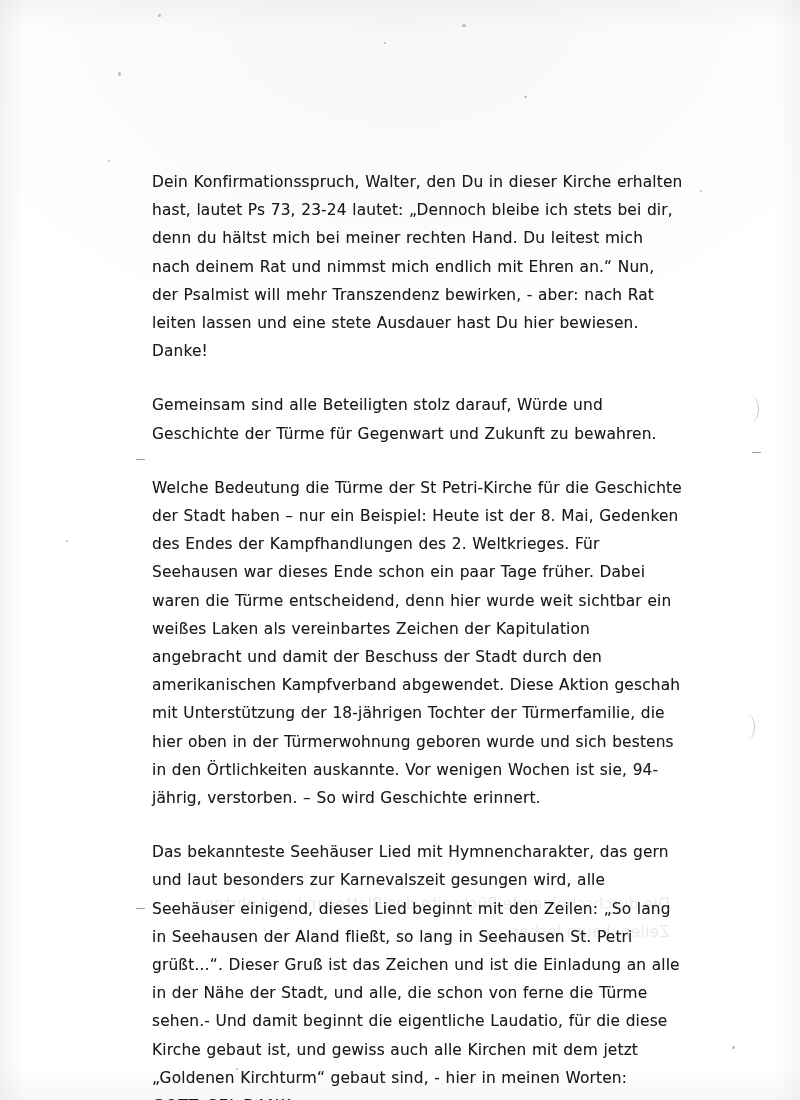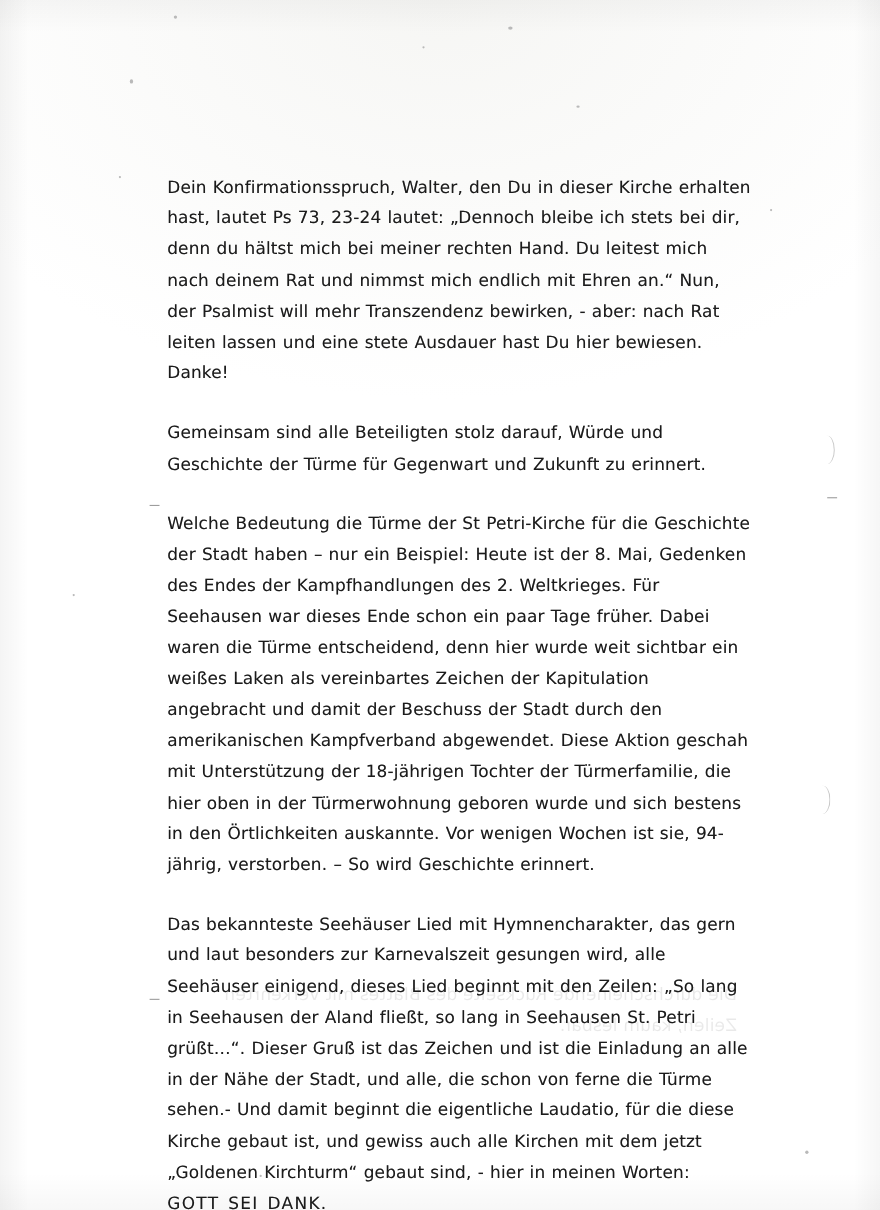--- a/index.html
+++ b/index.html
@@ -60,21 +60,21 @@
     width: 533px;
     color: #1b1b1b;
     font-size: 15.4px;
     line-height: 28.2px;
     letter-spacing: 0.15px;
     text-align: left;
     word-spacing: 0.5px;
   }
 
   .para {
-    margin: 0 0 26px 0;
+    margin: 12px 0 26px 0;
     text-shadow: 0 0 0.6px rgba(0,0,0,0.35);
   }
   .para:last-child { margin-bottom: 0; }
 
   .closing-line {
     display: block;
     letter-spacing: 1.2px;
     word-spacing: 2px;
   }
 
@@ -125,20 +125,20 @@
   <div class="speck" style="left:118px; top:72px; width:3px; height:4px;"></div>
   <div class="speck" style="left:524px; top:96px; width:3px; height:2px;"></div>
   <div class="speck" style="left:108px; top:160px; width:2px; height:2px;"></div>
   <div class="speck" style="left:700px; top:190px; width:2px; height:2px;"></div>
   <div class="speck" style="left:66px; top:540px; width:2px; height:2px;"></div>
   <div class="speck" style="left:732px; top:1046px; width:3px; height:3px;"></div>
   <div class="speck" style="left:236px; top:1068px; width:2px; height:2px;"></div>
 
   <div class="text-body">
     <p class="para">Dein Konfirmationsspruch, Walter, den Du in dieser Kirche erhalten hast, lautet Ps 73, 23-24 lautet: „Dennoch bleibe ich stets bei dir, denn du hältst mich bei meiner rechten Hand. Du leitest mich nach deinem Rat und nimmst mich endlich mit Ehren an.“ Nun, der Psalmist will mehr Transzendenz bewirken, - aber: nach Rat leiten lassen und eine stete Ausdauer hast Du hier bewiesen. Danke!</p>
-    <p class="para">Gemeinsam sind alle Beteiligten stolz darauf, Würde und Geschichte der Türme für Gegenwart und Zukunft zu erinnert.</p>
+    <p class="para">Gemeinsam sind alle Beteiligten stolz darauf, Würde und Geschichte der Türme für Gegenwart und Zukunft zu bewahren.</p>
     <p class="para">Welche Bedeutung die Türme der St Petri-Kirche für die Geschichte der Stadt haben – nur ein Beispiel: Heute ist der 8. Mai, Gedenken des Endes der Kampfhandlungen des 2. Weltkrieges. Für Seehausen war dieses Ende schon ein paar Tage früher. Dabei waren die Türme entscheidend, denn hier wurde weit sichtbar ein weißes Laken als vereinbartes Zeichen der Kapitulation angebracht und damit der Beschuss der Stadt durch den amerikanischen Kampfverband abgewendet. Diese Aktion geschah mit Unterstützung der 18-jährigen Tochter der Türmerfamilie, die hier oben in der Türmerwohnung geboren wurde und sich bestens in den Örtlichkeiten auskannte. Vor wenigen Wochen ist sie, 94-jährig, verstorben. – So wird Geschichte erinnert.</p>
     <p class="para">
       <span>Das bekannteste Seehäuser Lied mit Hymnencharakter, das gern und laut besonders zur Karnevalszeit gesungen wird, alle Seehäuser einigend, dieses Lied beginnt mit den Zeilen: „So lang in Seehausen der Aland fließt, so lang in Seehausen St. Petri grüßt…“. Dieser Gruß ist das Zeichen und ist die Einladung an alle in der Nähe der Stadt, und alle, die schon von ferne die Türme sehen.- Und damit beginnt die eigentliche Laudatio, für die diese Kirche gebaut ist, und gewiss auch alle Kirchen mit dem jetzt „Goldenen Kirchturm“ gebaut sind, - hier in meinen Worten:</span>
       <span class="closing-line">GOTT SEI DANK.</span>
     </p>
   </div>
 </div>
 
 </body></html>

